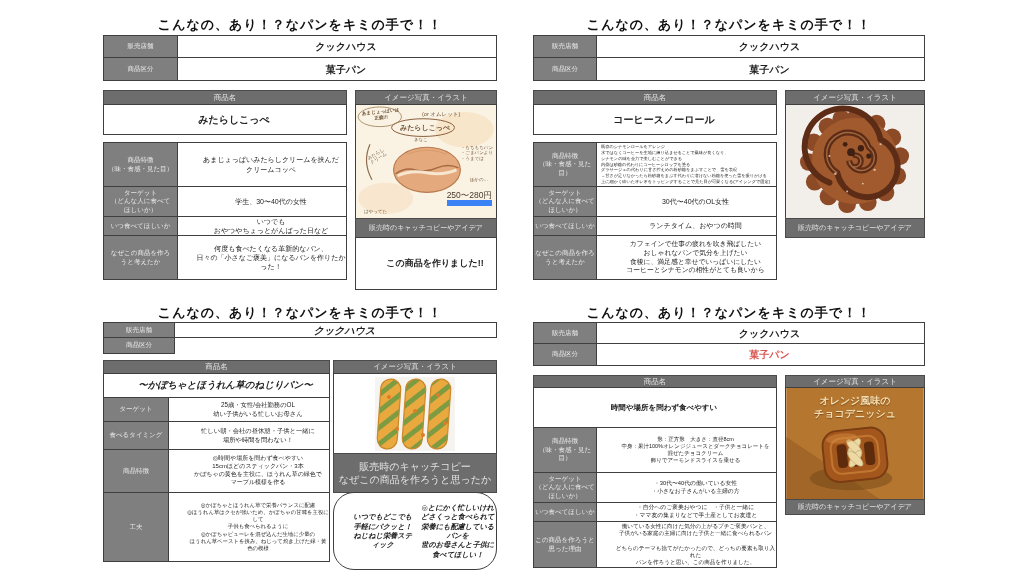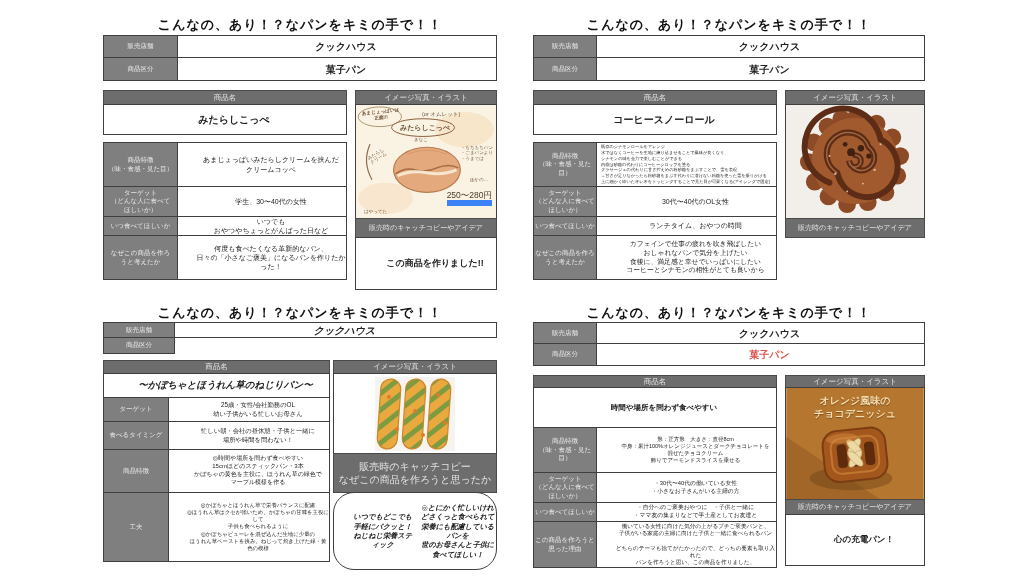--- a/index.html
+++ b/index.html
@@ -282,14 +282,13 @@
           <ellipse cx="70" cy="72" rx="4" ry="10" transform="rotate(40 70 72)"></ellipse>
           <ellipse cx="70" cy="72" rx="4" ry="10" transform="rotate(-40 70 72)"></ellipse>
         </g>
         <ellipse cx="58" cy="50" rx="16" ry="5" fill="#d38a3f" opacity="0.5"></ellipse>
       </g>
     </svg>
     <div class="caption">オレンジ風味の
 チョコデニッシュ</div>
   </div>
   <div class="cell hdr" style="left:252px;top:199px;width:140px;height:16px;font-size:7px;">販売時のキャッチコピーやアイデア</div>
-  <div class="cell val catch" style="left:252px;top:214px;width:140px;height:52px;font-size:8.5px;">心の充電パン！</div>
 </div>
 
 </body></html>

